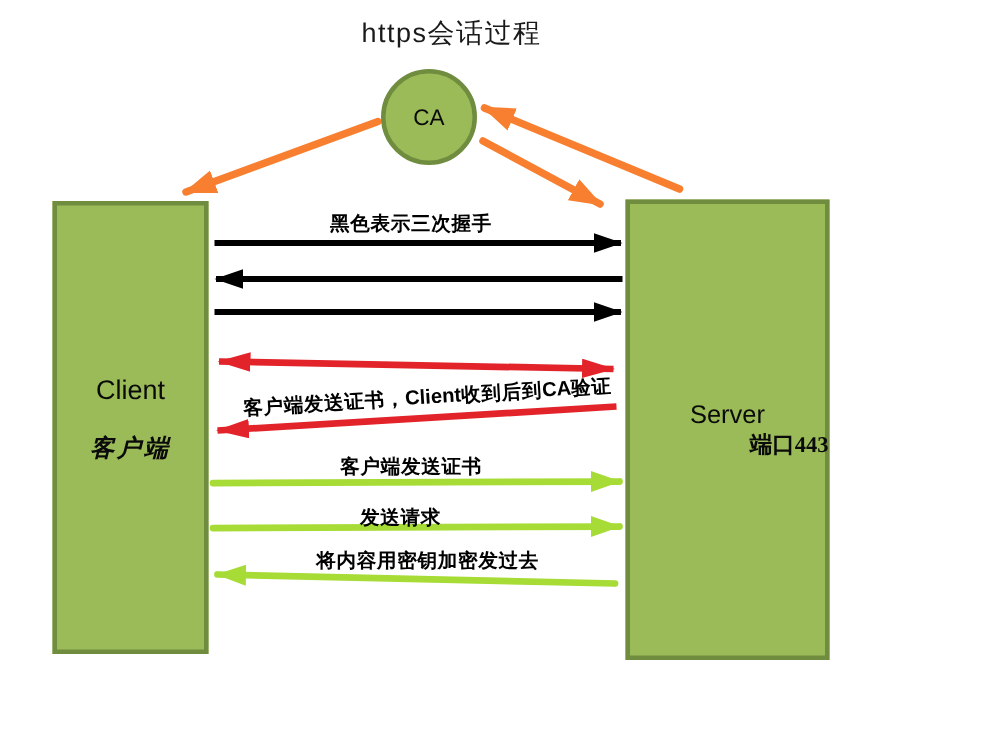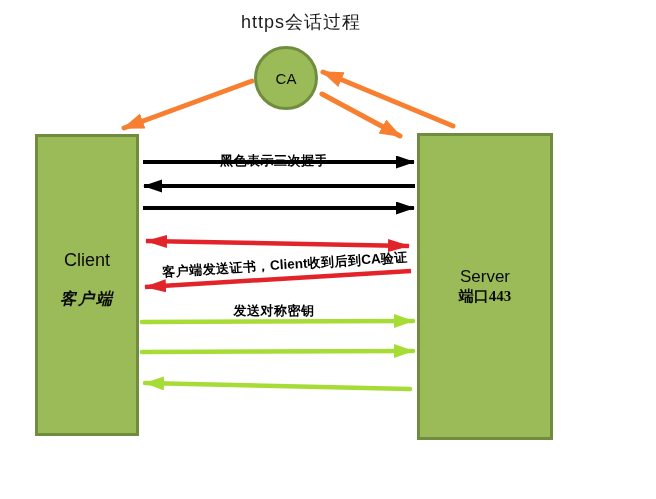--- a/index.html
+++ b/index.html
@@ -17,32 +17,32 @@
   .ca-label{font-size:15px;color:#0a0a0a;}
   .endpoint{position:absolute;background:var(--c-box_fill);border:3px solid var(--c-box_border);}
   .client-box{left:35px;top:134px;width:98px;height:296px;}
   .server-box{left:417px;top:133px;width:130px;height:301px;}
   .ep-label{position:absolute;left:0;width:100%;text-align:center;color:#0a0a0a;}
   .client-title{top:113px;font-size:18px;}
   .client-sub{top:152px;font-size:16px;font-weight:bold;letter-spacing:2px;
               font-family:"Liberation Serif","DejaVu Serif",serif;font-style:italic;}
   .server-title{top:131px;font-size:17px;text-align:center;}
   .server-sub{top:151px;font-size:15px;font-weight:bold;
-              font-family:"Liberation Serif","DejaVu Serif",serif;}
+              font-family:"Liberation Serif","DejaVu Serif",serif;padding-left:41px;}
   svg.arrows{position:absolute;left:0;top:0;width:656px;height:499px;}
   .ln-orange{stroke:var(--c-orange);stroke-width:5;stroke-linecap:round;}
   .ln-black{stroke:var(--c-black);stroke-width:4;}
   .ln-red{stroke:var(--c-red);stroke-width:4.5;}
   .ln-green{stroke:var(--c-green);stroke-width:4.5;stroke-linecap:round;}
   .hd-orange{fill:var(--c-orange);} .hd-black{fill:var(--c-black);}
   .hd-red{fill:var(--c-red);} .hd-green{fill:var(--c-green);}
   .flow-label{position:absolute;text-align:center;color:#000;font-size:13px;
               font-family:"Liberation Serif","DejaVu Serif",serif;font-weight:600;
               white-space:nowrap;letter-spacing:0.5px;}
-  .lbl-handshake{left:214px;top:152px;width:120px;}
+  .lbl-handshake{left:214px;top:140px;width:120px;}
   .lbl-symkey{left:214px;top:302px;width:120px;}
   .lbl-request{left:207px;top:336px;width:120px;}
   .lbl-encrypted{left:210px;top:365px;width:150px;}
   .lbl-cert{left:162px;top:256px;width:246px;transform:rotate(-3.5deg);transform-origin:center;}
   .lbl-cert .latin{font-family:"Liberation Sans","DejaVu Sans",sans-serif;
                    font-weight:bold;font-size:13.5px;letter-spacing:0;}
 </style>
 </head>
 <body>
 
@@ -93,15 +93,17 @@
 
   <div class="endpoint server-box">
     <div class="ep-label server-title">Server</div>
     <div class="ep-label server-sub">端口443</div>
   </div>
 
   <div class="flow-label lbl-handshake">黑色表示三次握手</div>
 
   <div class="flow-label lbl-cert"><span>客户端发送证书，</span><span class="latin">Client</span><span>收到后到</span><span class="latin">CA</span><span>验证</span></div>
 
-  <div class="flow-label lbl-symkey">发送对称密钥</div>
+  <div class="flow-label lbl-symkey">客户端发送证书</div>
+  <div class="flow-label lbl-request">发送请求</div>
+  <div class="flow-label lbl-encrypted">将内容用密钥加密发过去</div>
 
 </div>
 
 </body></html>

